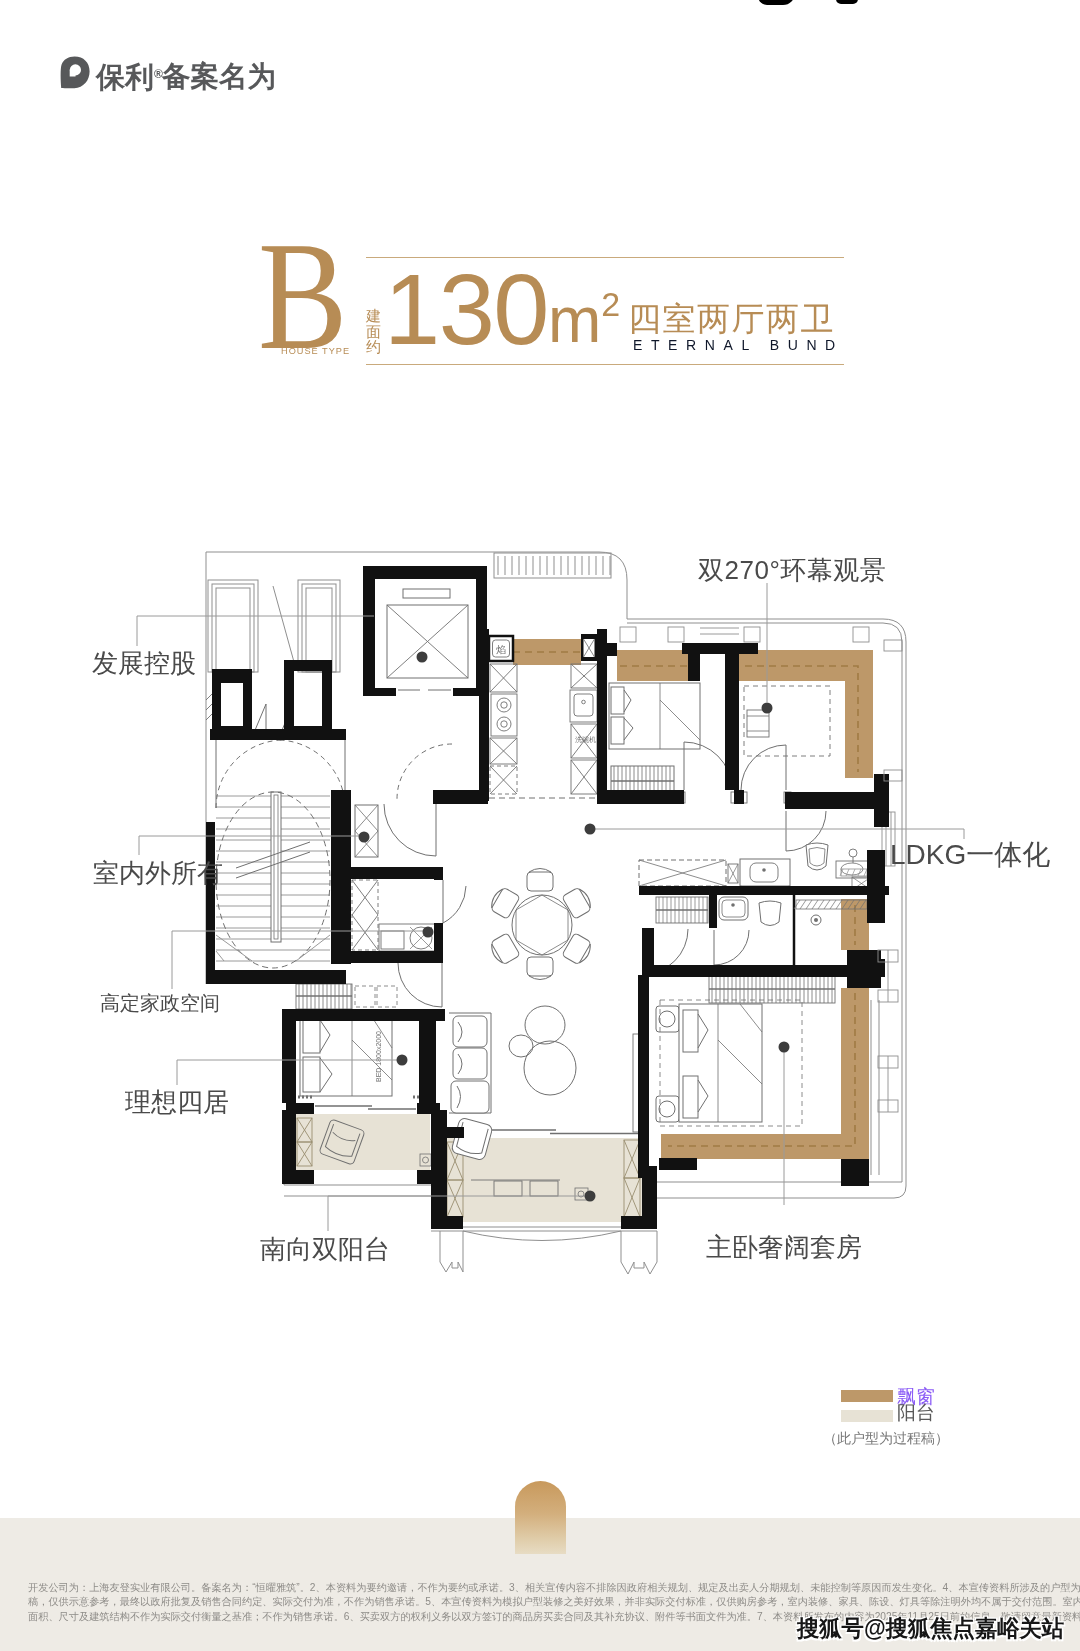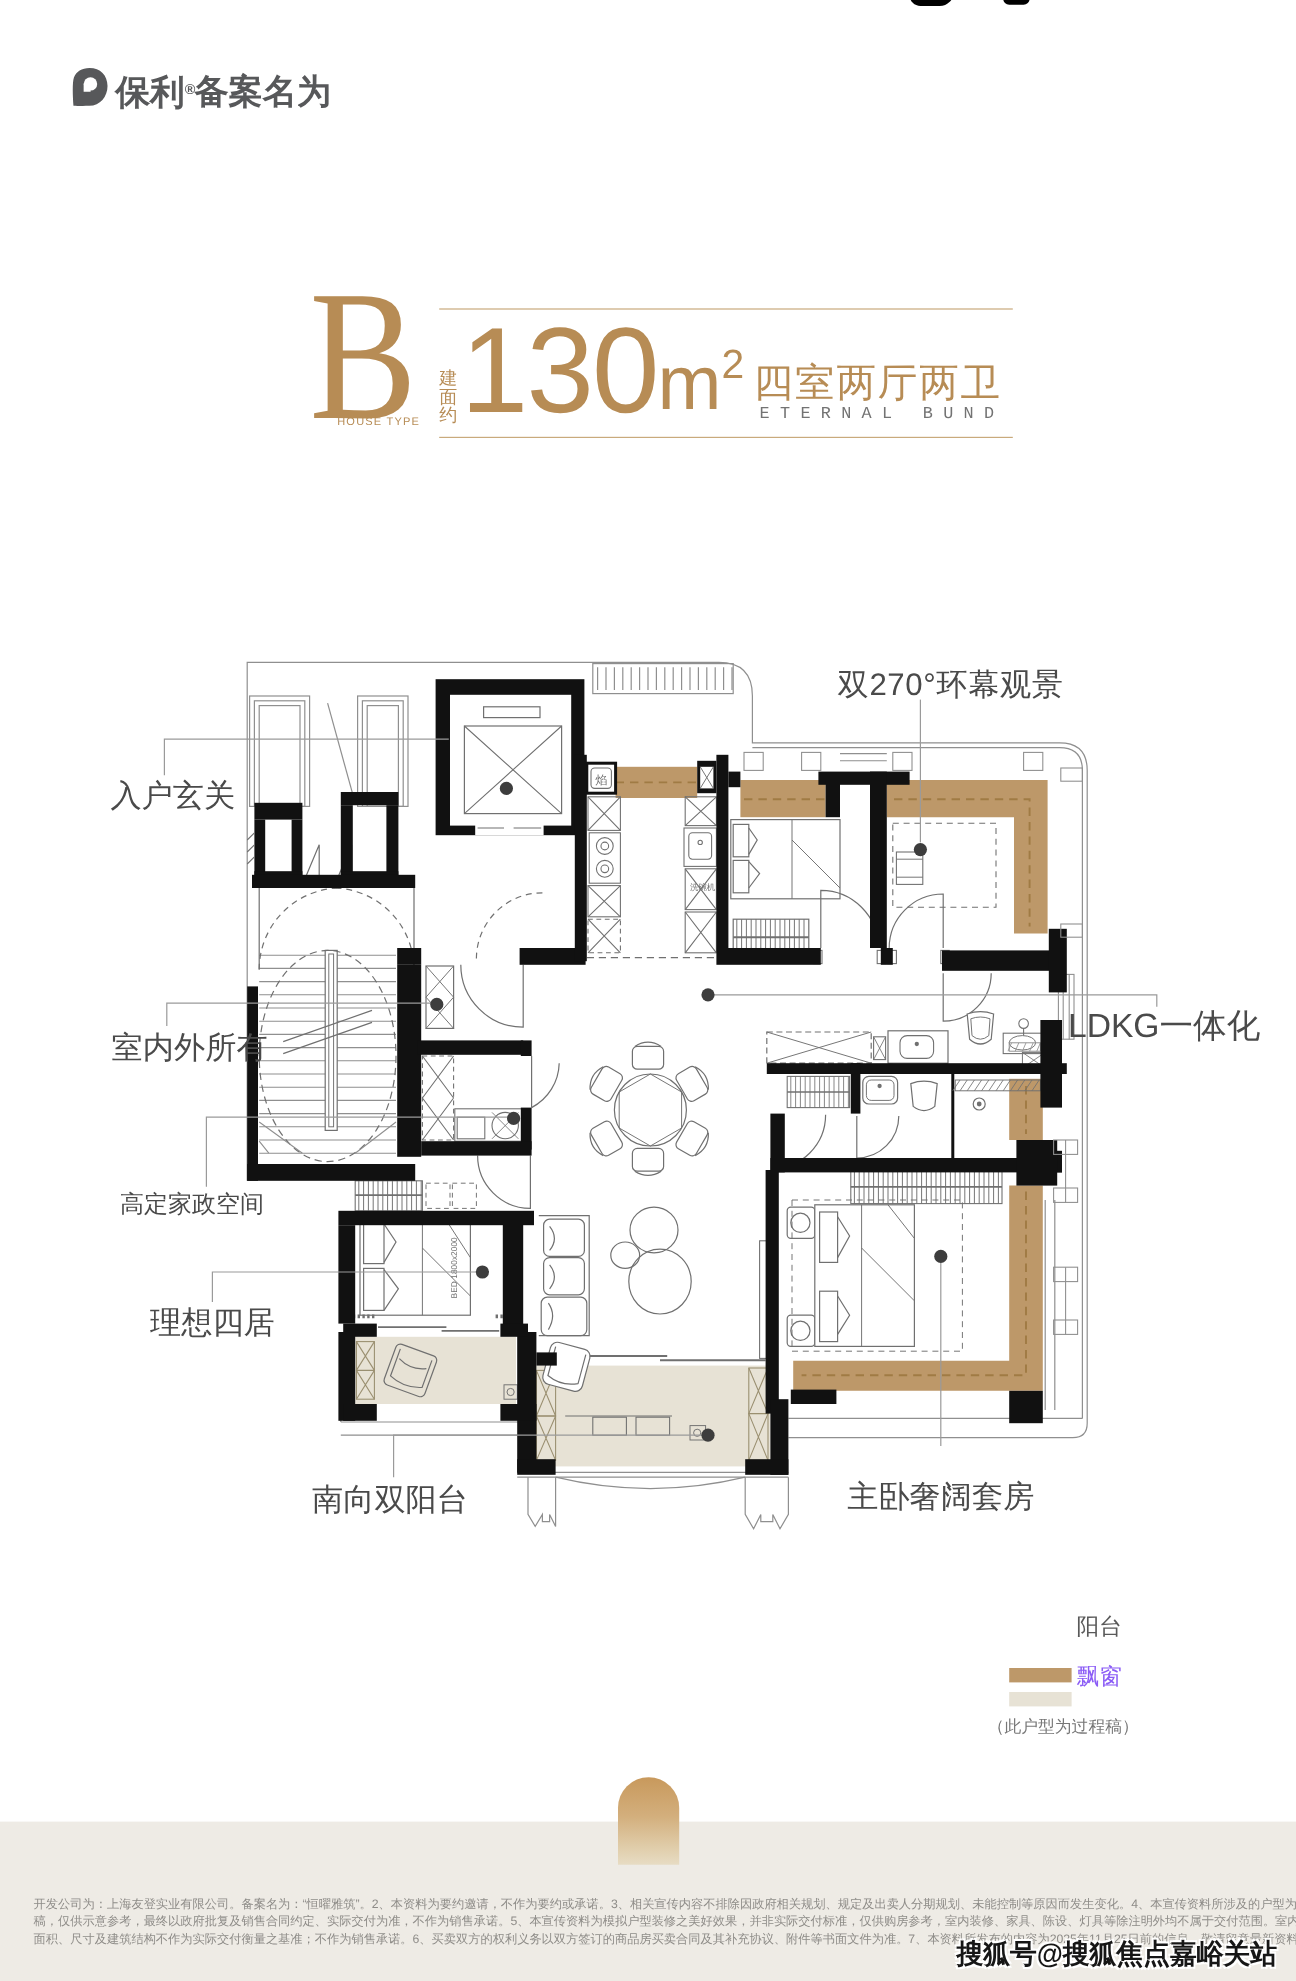--- a/index.html
+++ b/index.html
@@ -30,21 +30,21 @@
   <div class="abs" style="left:366px;top:257px;width:478px;height:1px;background:#c9aa7c;"></div>
 
   <div class="abs" style="left:366px;top:364px;width:478px;height:1px;background:#c9aa7c;"></div>
 
   <div class="abs" style="left:366px;top:308px;width:16px;font-size:15px;line-height:15.5px;color:#b78c55;">建<br>面<br>约</div>
 
   <div class="abs" style="left:384px;top:259px;font-size:101px;line-height:1;color:#b78c55;letter-spacing:-1.5px;">130<span style="font-size:64px;letter-spacing:0;vertical-align:2px;">m</span><span style="font-size:34px;vertical-align:28px;letter-spacing:0;">2</span></div>
 
   <div class="abs" style="left:628px;top:297px;font-size:33px;color:#b78c55;letter-spacing:1.5px;">四室两厅两卫</div>
 
-  <div class="abs" style="left:633px;top:337px;font-family:Liberation Mono, monospace;font-size:14px;letter-spacing:8.6px;color:#737373;text-align:center;">ETERNAL BUND</div>
+  <div class="abs" style="left:633px;top:337px;font-family:Liberation Sans, sans-serif;font-size:14px;letter-spacing:8.6px;color:#0f172a;text-align:center;">ETERNAL BUND</div>
 
   <svg class="abs" style="left:0;top:0" width="1080" height="1651" viewBox="0 0 1080 1651">
 
 <g fill="none" stroke="#8f8f8f" stroke-width="1">
 <path d="M206,984 L206,552 L599,552 Q627,552 627,580 L627,619 L883,619 Q906,619 906,642 L906,1186 Q906,1198 894,1198 L657,1198"></path>
 <path d="M627,623 L883,623 Q902,623 902,642 L902,1182"></path>
 <path d="M284,1185 L447,1185 M284,1196 L447,1196 M284,1185 L284,1110 M447,1185 L447,1196"></path>
 <path d="M431,1227 L657,1227 M431,1231 L657,1231"></path>
 <path d="M657,1182 L902,1182"></path>
 <path d="M463,1231 Q542,1250 621,1231"></path>
@@ -469,32 +469,32 @@
 <circle cx="428" cy="932" r="5.5"></circle>
 <circle cx="402" cy="1060" r="5.5"></circle>
 <circle cx="590" cy="1196" r="5.5"></circle>
 <circle cx="767" cy="708" r="5.5"></circle>
 <circle cx="590" cy="829" r="5.5"></circle>
 <circle cx="784" cy="1047" r="5.5"></circle>
 </g>
   </svg>
 
   <div class="abs" style="left:674px;top:553px;font-size:26px;color:#4a4a4a;letter-spacing:0.5px;margin-left:24px;">双270°环幕观景</div>
-  <div class="abs" style="left:92px;top:646px;font-size:26px;color:#4a4a4a;">入户玄关</div>
+  <div class="abs" style="left:92px;top:646px;font-size:26px;color:#4a4a4a;">发展控股</div>
   <div class="abs" style="left:93px;top:856px;font-size:26px;color:#4a4a4a;">室内外所有</div>
   <div class="abs" style="left:100px;top:990px;font-size:20px;color:#4a4a4a;">高定家政空间</div>
   <div class="abs" style="left:125px;top:1085px;font-size:26px;color:#4a4a4a;">理想四居</div>
   <div class="abs" style="left:260px;top:1232px;font-size:26px;color:#4a4a4a;">南向双阳台</div>
   <div class="abs" style="left:706px;top:1230px;font-size:26px;color:#4a4a4a;">主卧奢阔套房</div>
   <div class="abs" style="left:890px;top:836px;font-size:28px;color:#4a4a4a;">LDKG一体化</div>
 
   <div class="abs" style="left:841px;top:1390px;width:52px;height:12px;background:#bd9869;"></div>
   <div class="abs" style="left:897px;top:1384px;font-size:19px;color:#8b5cf6;">飘窗</div>
   <div class="abs" style="left:841px;top:1410px;width:52px;height:12px;background:#e7e2d5;"></div>
-  <div class="abs" style="left:897px;top:1343px;font-size:19px;color:#595959;">阳台</div>
+  <div class="abs" style="left:897px;top:1400px;font-size:19px;color:#595959;">阳台</div>
   <div class="abs" style="left:823px;top:1430px;font-size:14px;color:#777;">（此户型为过程稿）</div>
 
   <div class="abs" style="left:0;top:1518px;width:1080px;height:133px;background:#eeebe5;"></div>
 
   <div class="abs" style="left:515px;top:1481px;width:51px;height:73px;border-radius:26px 26px 0 0;background:linear-gradient(180deg,#c8995c 0%,#d3af7d 45%,#e0cdaa 80%,#e7dcc4 100%);"></div>
 
   <div class="abs" style="left:28px;top:1581px;width:1045px;font-size:10.2px;line-height:14.4px;color:#8e8c88;letter-spacing:0px;">
     <div style="white-space:nowrap;">开发公司为：上海友登实业有限公司。备案名为：“恒曜雅筑”。2、本资料为要约邀请，不作为要约或承诺。3、相关宣传内容不排除因政府相关规划、规定及出卖人分期规划、未能控制等原因而发生变化。4、本宣传资料所涉及的户型为过程</div>
     <div style="white-space:nowrap;">稿，仅供示意参考，最终以政府批复及销售合同约定、实际交付为准，不作为销售承诺。5、本宣传资料为模拟户型装修之美好效果，并非实际交付标准，仅供购房参考，室内装修、家具、陈设、灯具等除注明外均不属于交付范围。室内外所有</div>
     <div style="white-space:nowrap;">面积、尺寸及建筑结构不作为实际交付衡量之基准；不作为销售承诺。6、买卖双方的权利义务以双方签订的商品房买卖合同及其补充协议、附件等书面文件为准。7、本资料所发布的内容为2025年11月25日前的信息，敬请留意最新资料。</div>

